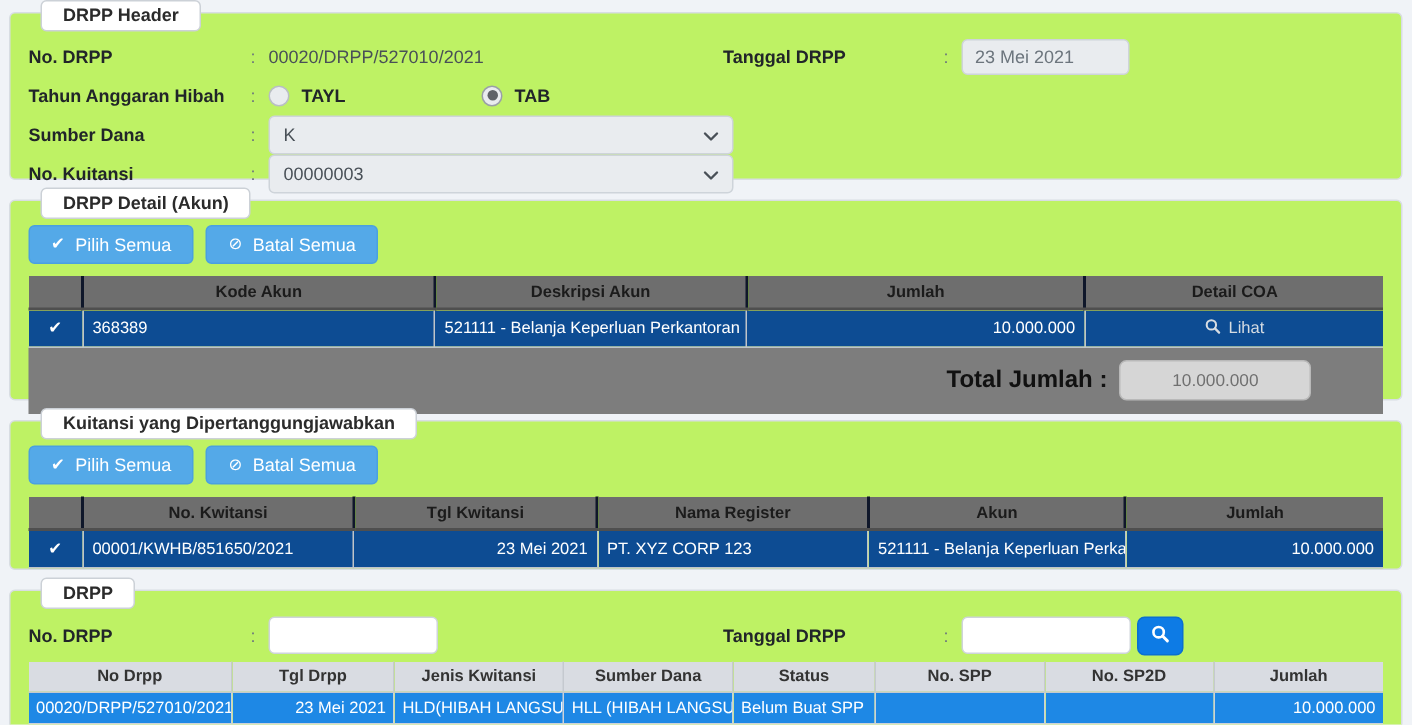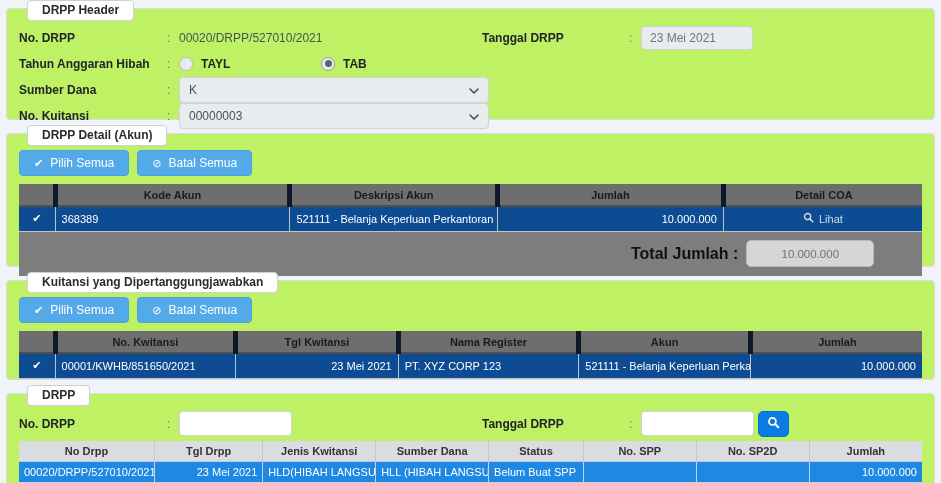--- a/index.html
+++ b/index.html
@@ -66,21 +66,21 @@
     background:#54a9e8; border:1px solid #4aa0e0; color:#fff;
     border-radius:4px; padding:5px 14px; font-size:12px; cursor:pointer;
     display:flex; align-items:center; gap:7px;
     font-family:"Liberation Sans", sans-serif;
   }
   .btn-icon { font-size:11px; line-height:11px; }
   
   table { border-collapse:collapse; width:100%; table-layout:fixed; }
   .dark-table th {
     background:#6e6e6e; color:#1b1b1b; font-size:11px; font-weight:700;
-    height:22px; text-align:center; border-right:5px solid #0f172a;
+    height:22px; text-align:center; border-right:2px solid #0f172a;
     border-bottom:2px solid #4f4f4f; overflow:hidden; white-space:nowrap;
   }
   .dark-table th:last-child { border-right:none; }
   .dark-table td {
     background:#0d4c93; color:#fff; font-size:11px; height:25px;
     padding:0 6px; border-right:1px solid #bfc4c9; border-bottom:1px solid #bfc4c9;
     overflow:hidden; white-space:nowrap;
   }
   .dark-table td:last-child { border-right:none; }
   .td-right { text-align:right; }

